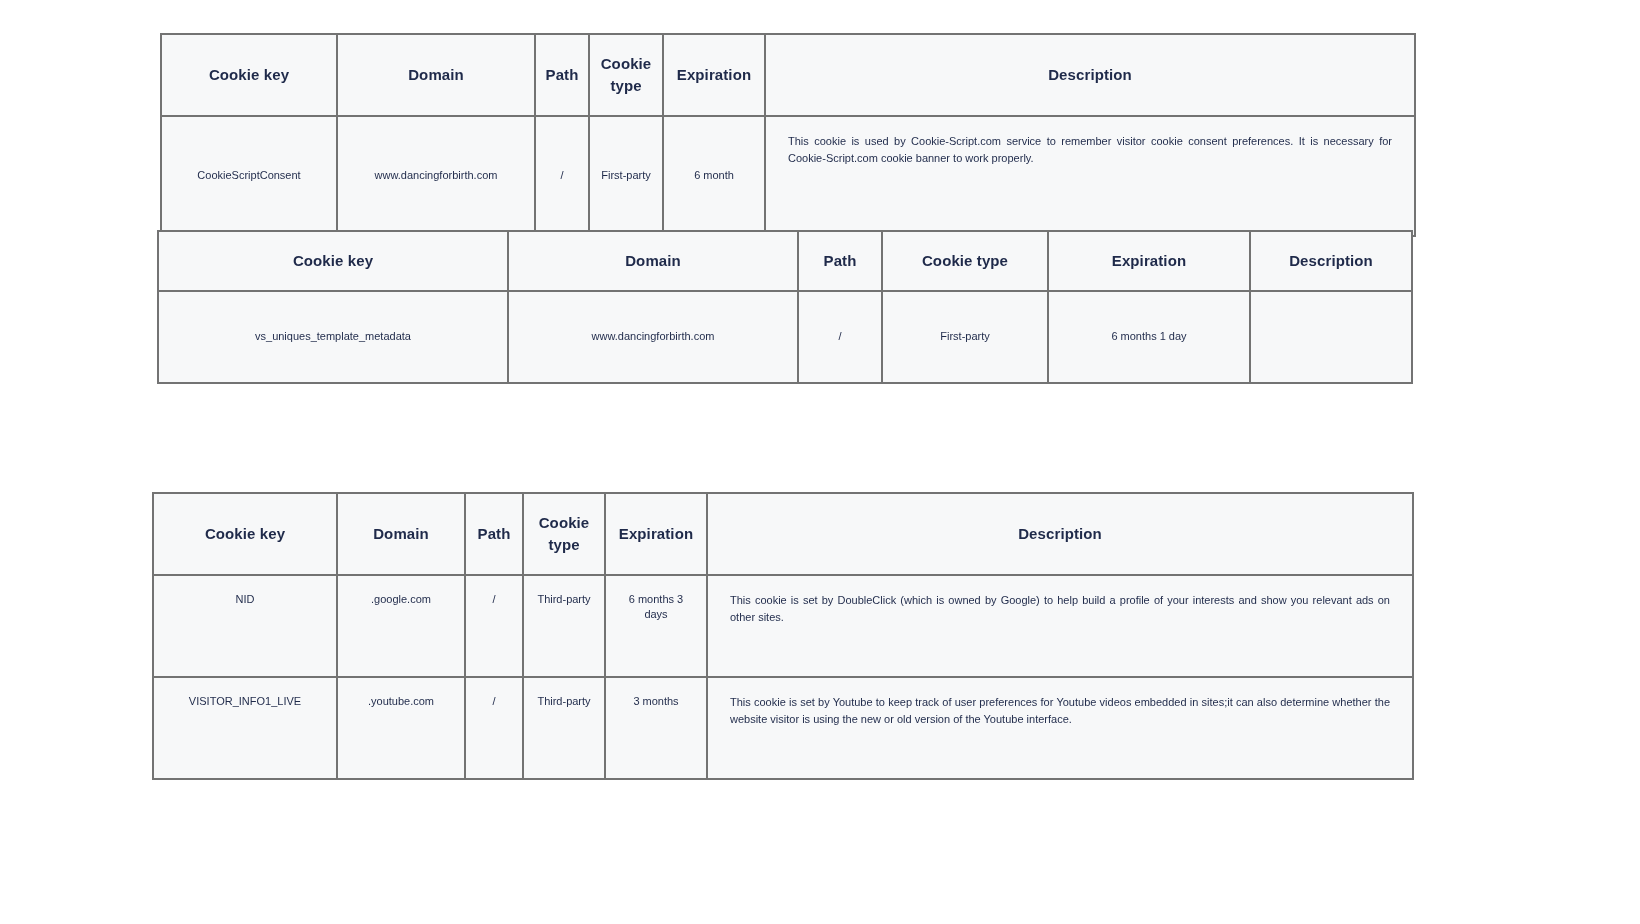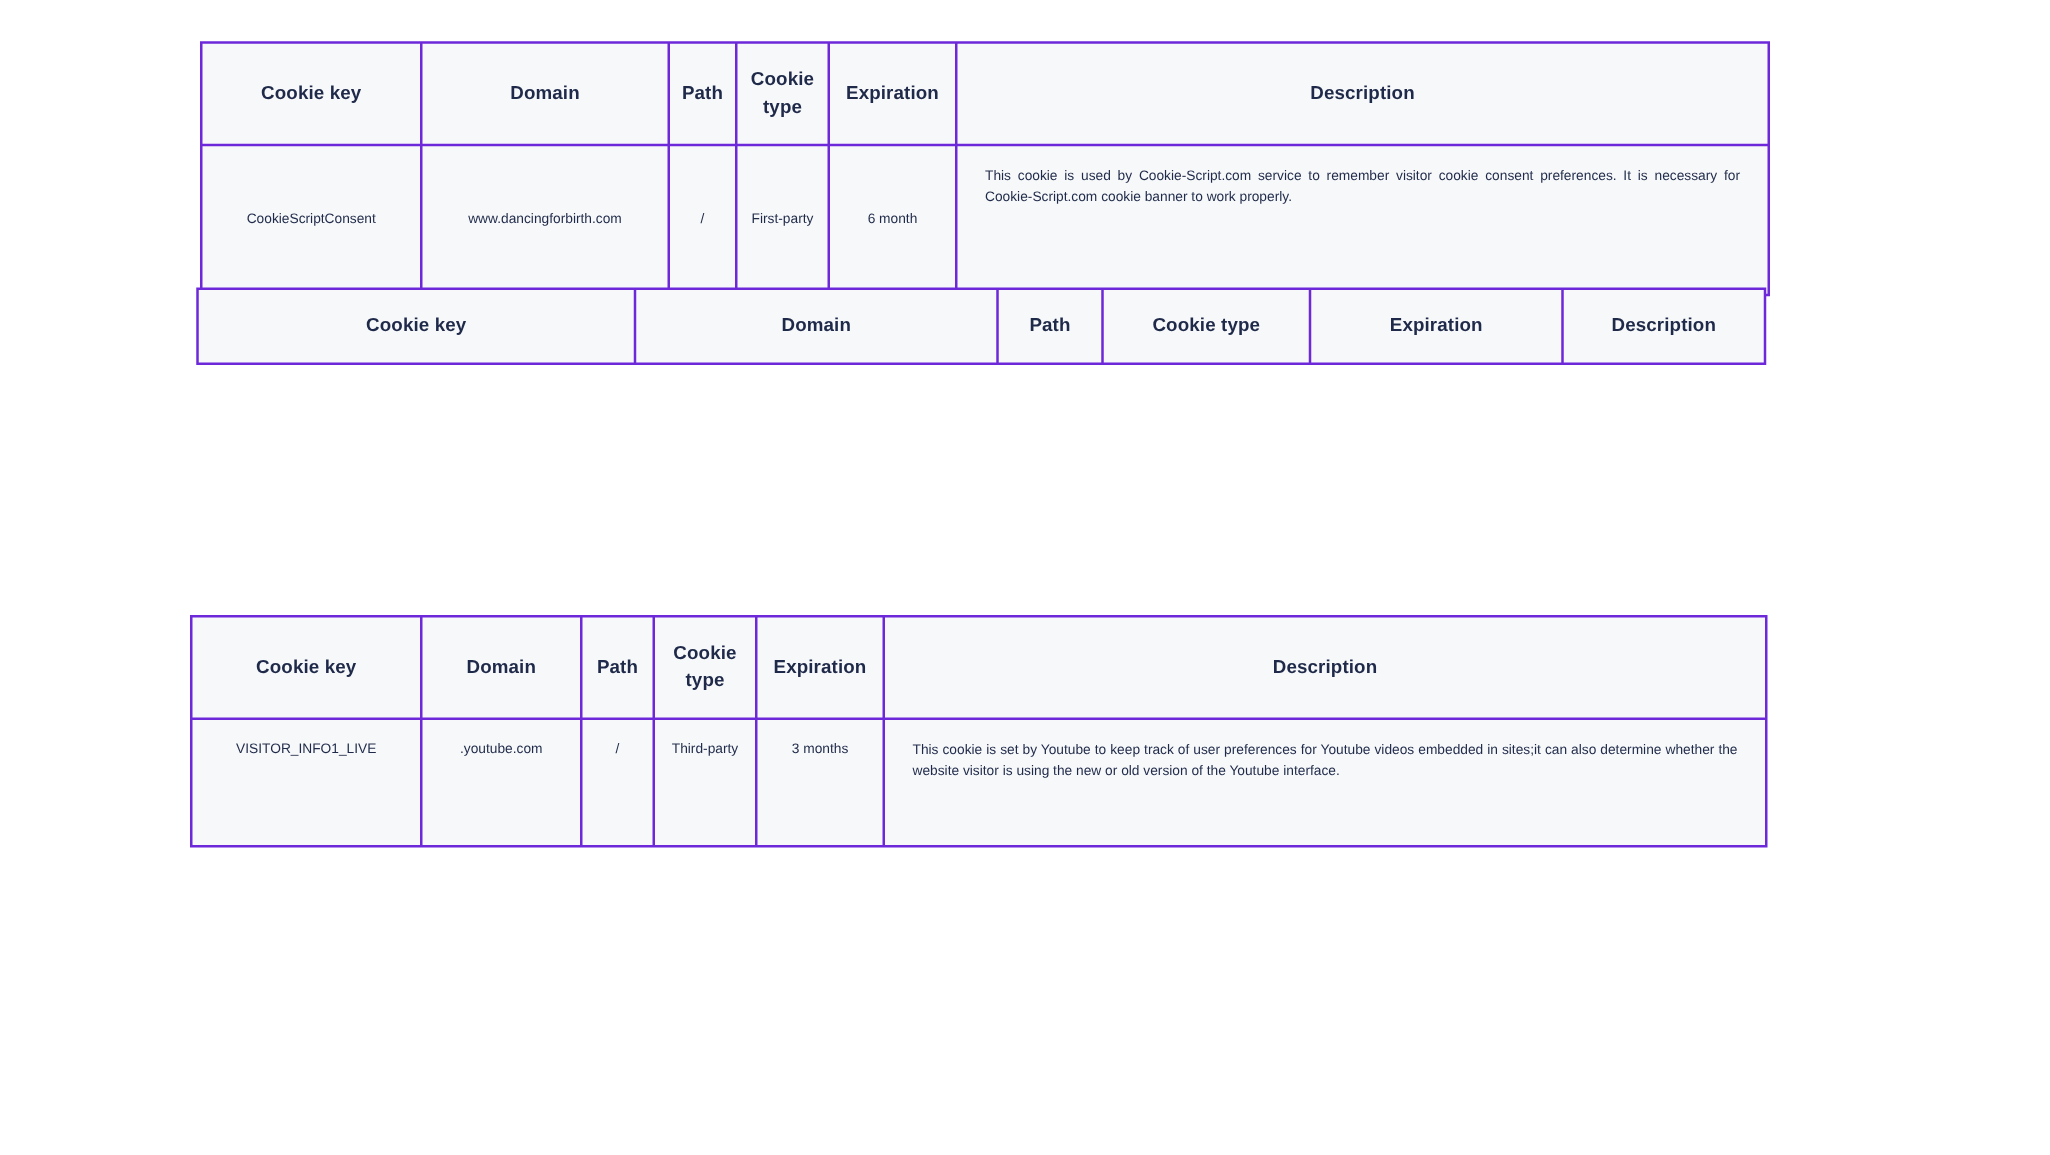--- a/index.html
+++ b/index.html
@@ -21,21 +21,21 @@
     width: 1640px;
     height: 924px;
     background: #ffffff;
   }
 
   .cookie-table {
     position: absolute;
     border-collapse: separate;
     border-spacing: 2px;
     table-layout: fixed;
-    background: #6d28d9;
+    background: #737373;
   }
 
   .cookie-table th,
   .cookie-table td {
     background: #f7f8f9;
     border: 0;
     padding: 0;
     vertical-align: middle;
     font-size: 11px;
     line-height: 1.45;
@@ -131,20 +131,28 @@
       <tr>
         <th>Cookie key</th>
         <th>Domain</th>
         <th>Path</th>
         <th>Cookie type</th>
         <th>Expiration</th>
         <th>Description</th>
       </tr>
     </thead>
     <tbody>
+      <tr>
+        <td>vs_uniques_template_metadata</td>
+        <td>www.dancingforbirth.com</td>
+        <td>/</td>
+        <td>First-party</td>
+        <td>6 months 1 day</td>
+        <td></td>
+      </tr>
     </tbody>
   </table>
 
   <table id="table-3" class="cookie-table">
     <colgroup>
       <col style="width:182px">
       <col style="width:126px">
       <col style="width:56px">
       <col style="width:80px">
       <col style="width:100px">
@@ -155,20 +163,28 @@
         <th>Cookie key</th>
         <th>Domain</th>
         <th>Path</th>
         <th>Cookie type</th>
         <th>Expiration</th>
         <th>Description</th>
       </tr>
     </thead>
     <tbody>
       <tr>
+        <td class="cell-pad-top">NID</td>
+        <td class="cell-pad-top">.google.com</td>
+        <td class="cell-pad-top">/</td>
+        <td class="cell-pad-top">Third-party</td>
+        <td class="cell-pad-top">6 months 3 days</td>
+        <td class="desc cell-pad-top">This cookie is set by DoubleClick (which is owned by Google) to help build a profile of your interests and show you relevant ads on other sites.</td>
+      </tr>
+      <tr>
         <td class="cell-pad-top">VISITOR_INFO1_LIVE</td>
         <td class="cell-pad-top">.youtube.com</td>
         <td class="cell-pad-top">/</td>
         <td class="cell-pad-top">Third-party</td>
         <td class="cell-pad-top">3 months</td>
         <td class="desc cell-pad-top">This cookie is set by Youtube to keep track of user preferences for Youtube videos embedded in sites;it can also determine whether the website visitor is using the new or old version of the Youtube interface.</td>
       </tr>
     </tbody>
   </table>
 

